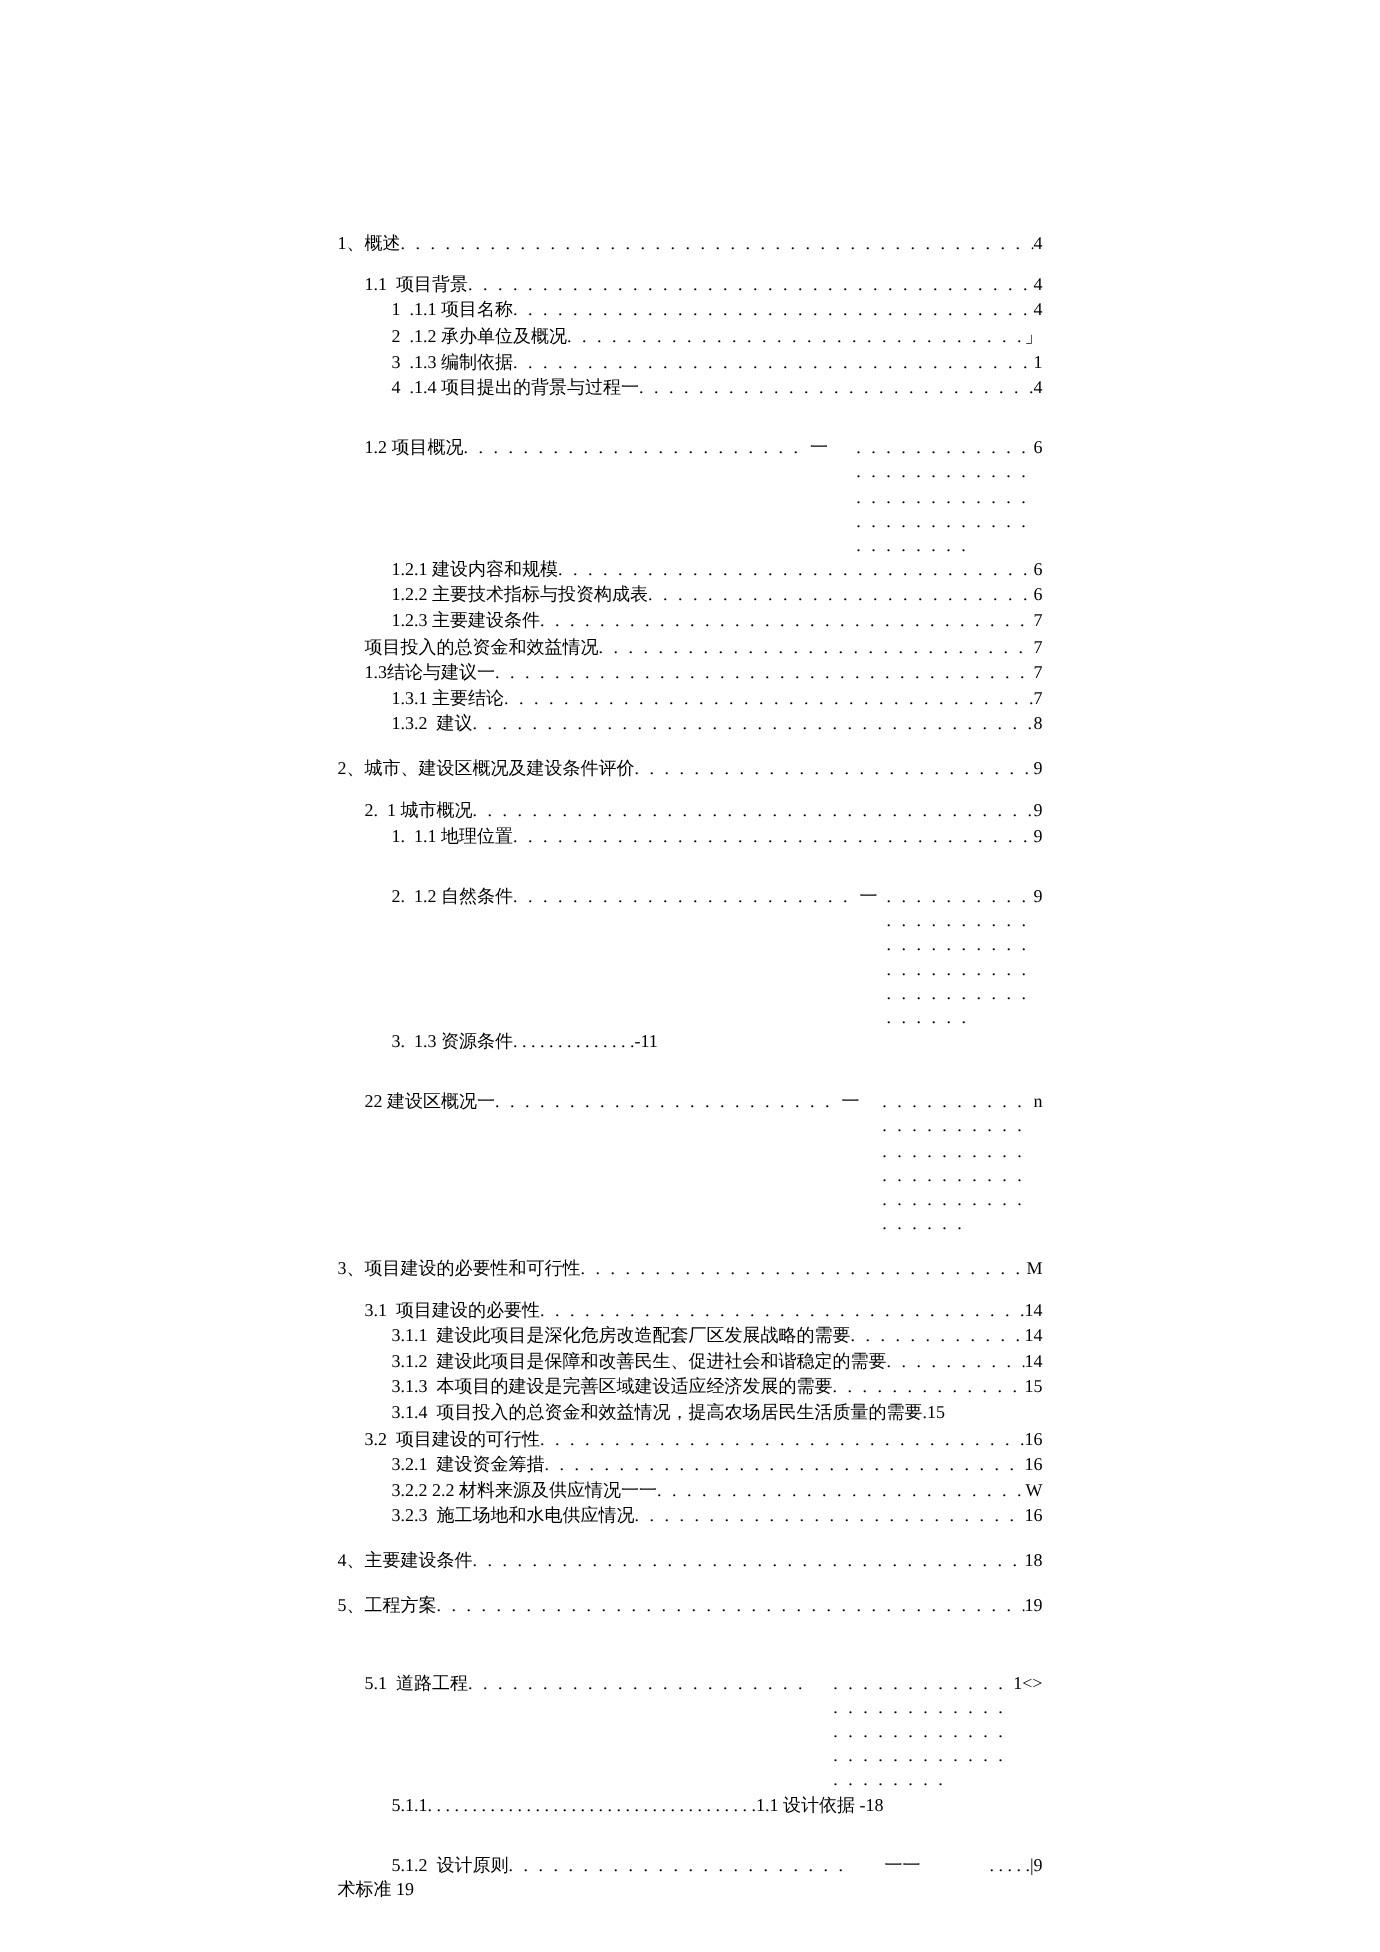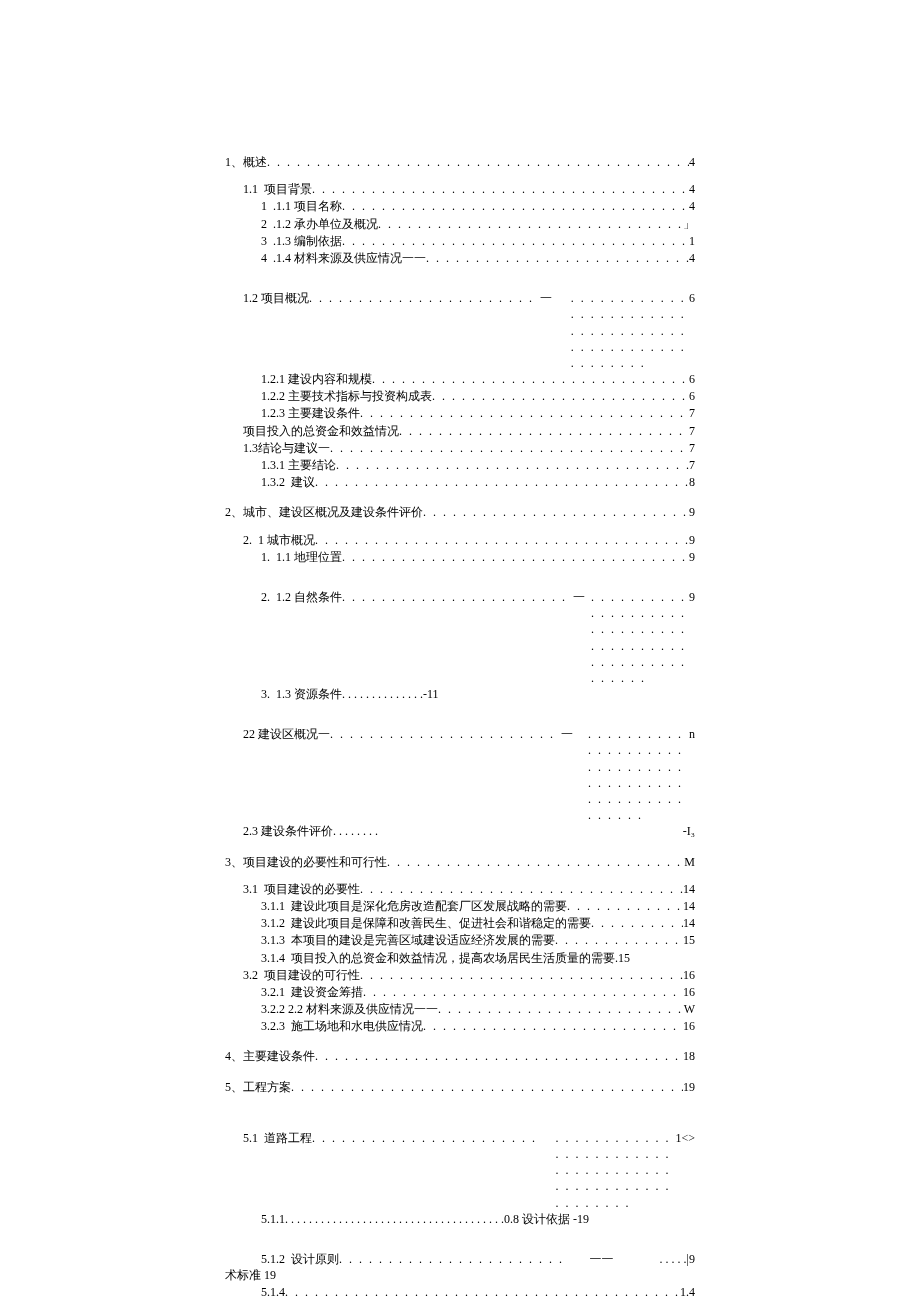--- a/index.html
+++ b/index.html
@@ -81,21 +81,21 @@
     <span class="pgnum">」</span>
   </div>
   <div class="entry l2">
     <span class="label">3</span>&nbsp;&nbsp;
     <span class="label">.1.3 编制依据</span>
     <span class="leader"></span>
     <span class="pgnum">1</span>
   </div>
   <div class="entry l2">
     <span class="label">4</span>&nbsp;&nbsp;
-    <span class="label">.1.4 材料来源及供应情况一一</span>
+    <span class="label">.1.4 项目提出的背景与过程一</span>
     <span class="leader"></span>
     <span class="pgnum">4</span>
   </div>
 
   <div class="split l1">
     <span class="label">1.2</span>&nbsp;
     <span class="label">项目概况</span>
     <span class="leaderA"></span>
     <span class="mid">一</span>
     <span class="gap" style="width:60px"></span>
@@ -181,26 +181,20 @@
     <span class="leader"></span>
   </div>
   <div class="split l1">
     <span class="label">22 建设区概况一</span>
     <span class="leaderA"></span>
     <span class="mid">一</span>
     <span class="gap" style="width:50px"></span>
     <span class="leaderB"></span>
     <span class="pgnum">n</span>
   </div>
-  <div class="entry l1 no-leader">
-    <span class="label">2.3 建设条件评价</span>
-    <span class="label">. . . . . . . .</span>
-    <span class="leader"></span>
-    <span class="pgnum">-I₃</span>
-  </div>
 
   <div class="entry l0 chapter">
     <span class="label">3、</span>
     <span class="label">项目建设的必要性和可行性</span>
     <span class="leader"></span>
     <span class="pgnum">M</span>
   </div>
   <div class="block-gap"></div>
 
   <div class="entry l1">
@@ -276,35 +270,30 @@
     <span class="label">5.1</span>&nbsp;&nbsp;
     <span class="label">道路工程</span>
     <span class="leaderA" style="flex:1 1 auto"></span>
     <span class="gap" style="width:8px"></span>
     <span class="leaderB" style="flex:0 0 120px"></span>
     <span class="pgnum">1&lt;&gt;</span>
   </div>
   <div class="entry l2 no-leader">
     <span class="label">5.1.1</span>
     <span class="label">. . . . . . . . . . . . . . . . . . . . . . . . . . . . . . . . . . . . .</span>
-    <span class="pgnum">0.8 设计依据  -19</span>
+    <span class="pgnum">1.1 设计依据  -18</span>
     <span class="leader"></span>
   </div>
   <div class="split l2">
     <span class="label">5.1.2</span>&nbsp;&nbsp;
     <span class="label">设计原则</span>
     <span class="leaderA" style="flex:1 1 auto"></span>
     <span class="mid">一一</span>
     <span class="gap" style="width:40px"></span>
     <span class="label">. . . . .</span>
     <span class="pgnum">|9</span>
   </div>
   <div class="entry l0 no-leader">
     <span class="label">术标准   19</span>
     <span class="leader"></span>
   </div>
-  <div class="entry l2">
-    <span class="label">5.1.4</span>
-    <span class="leader"></span>
-    <span class="pgnum">1.4</span>
-  </div>
 
 </div>
 
 </body></html>

